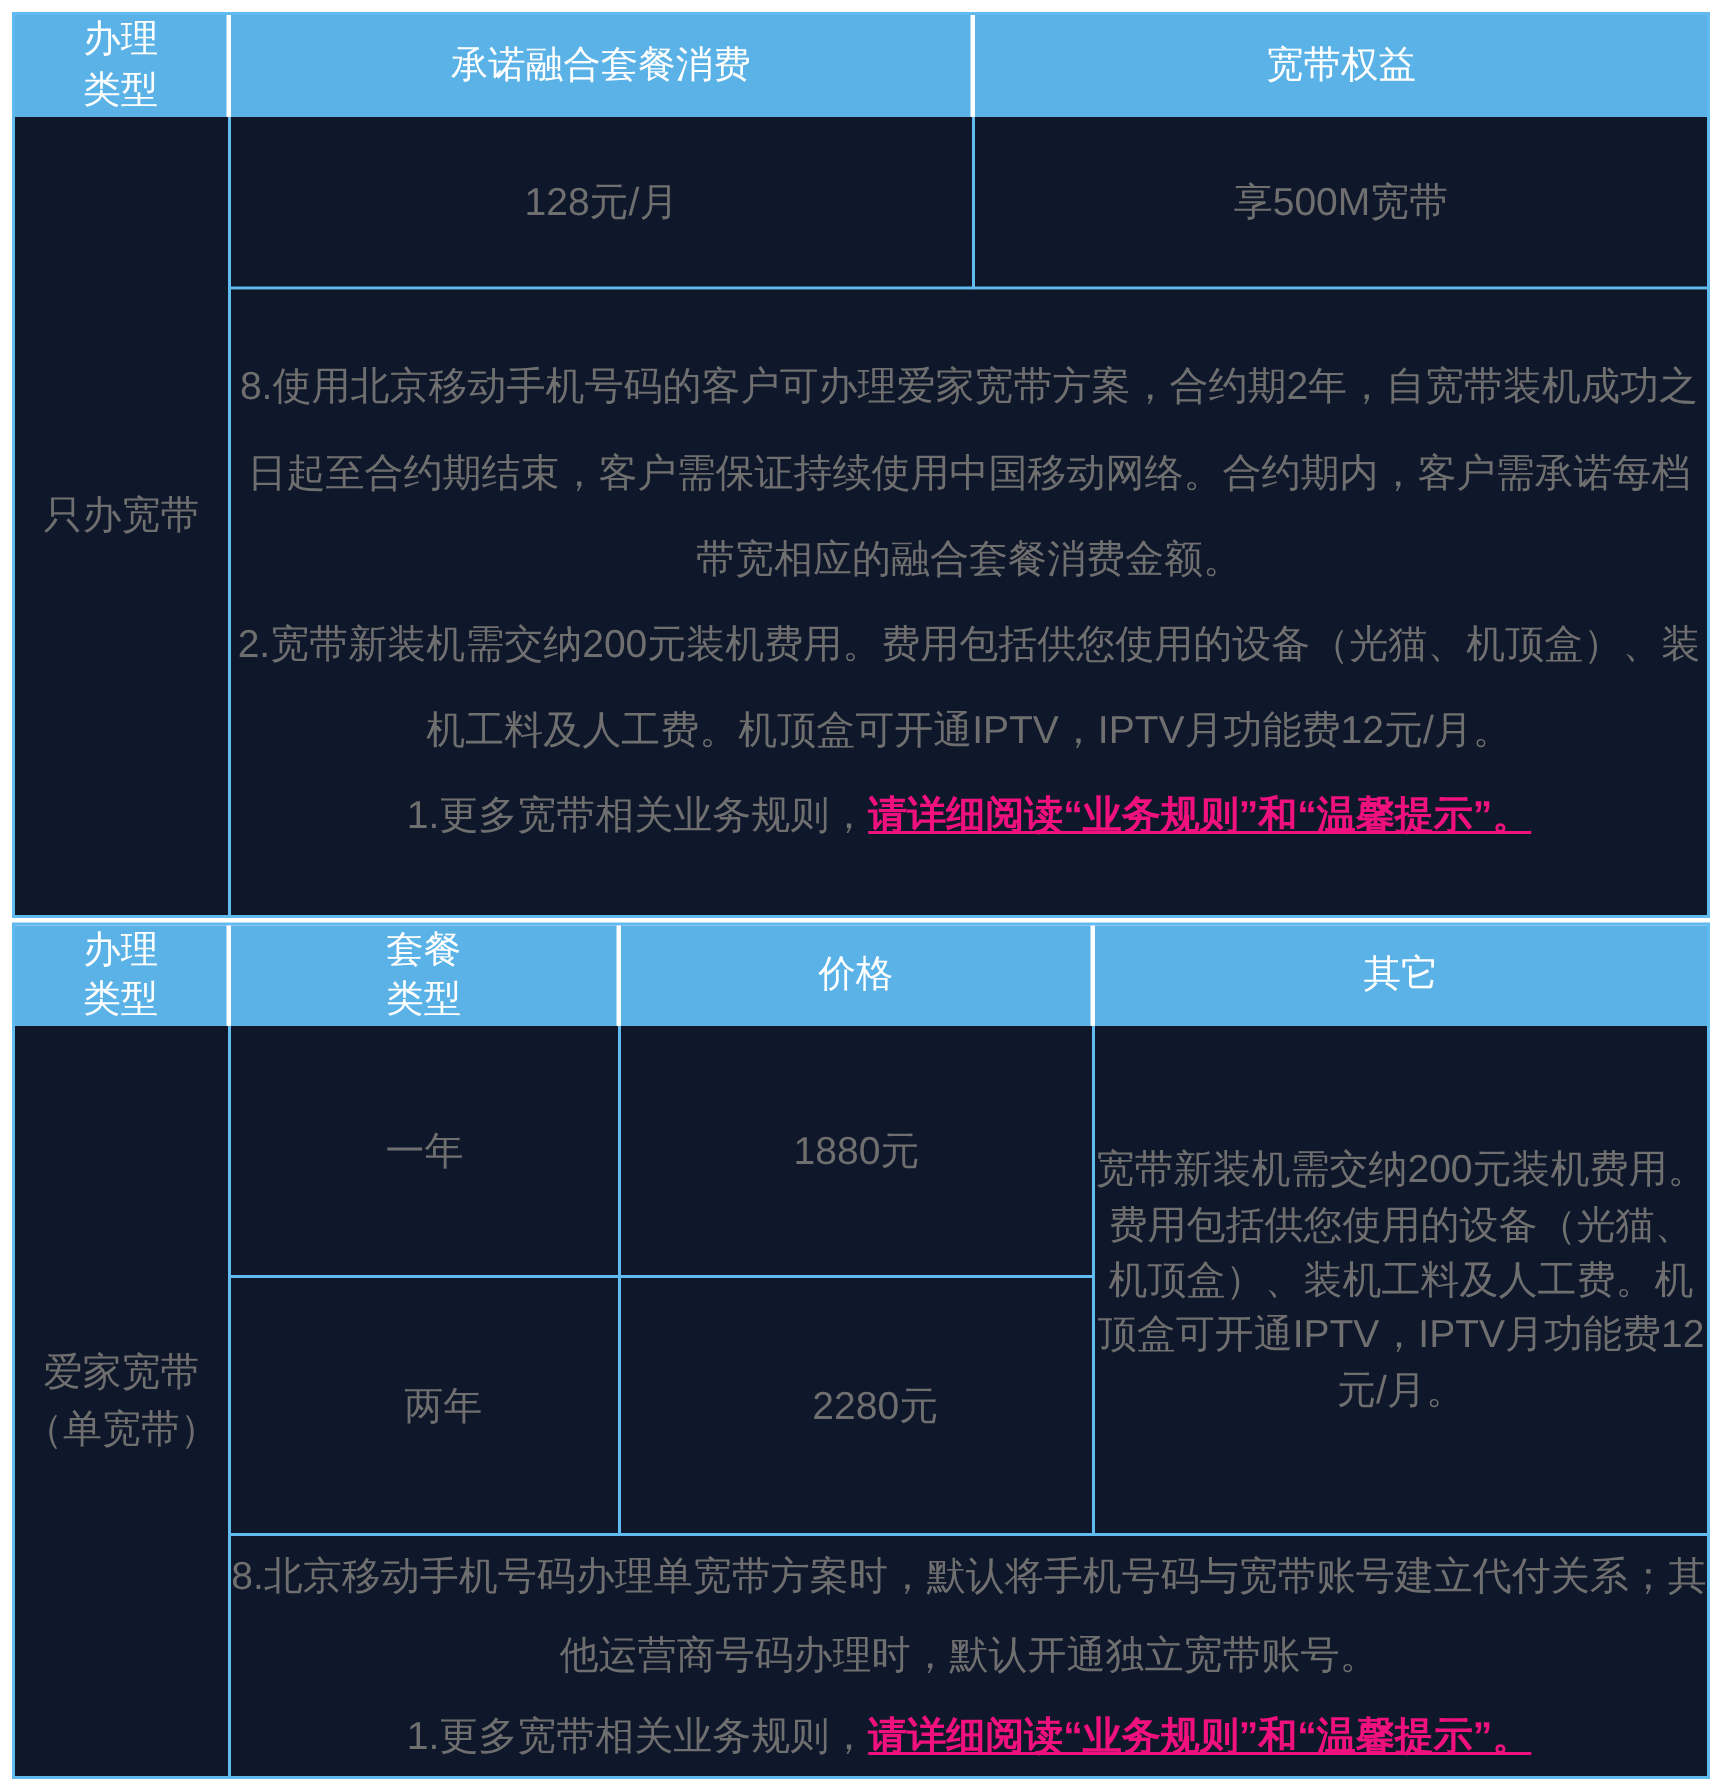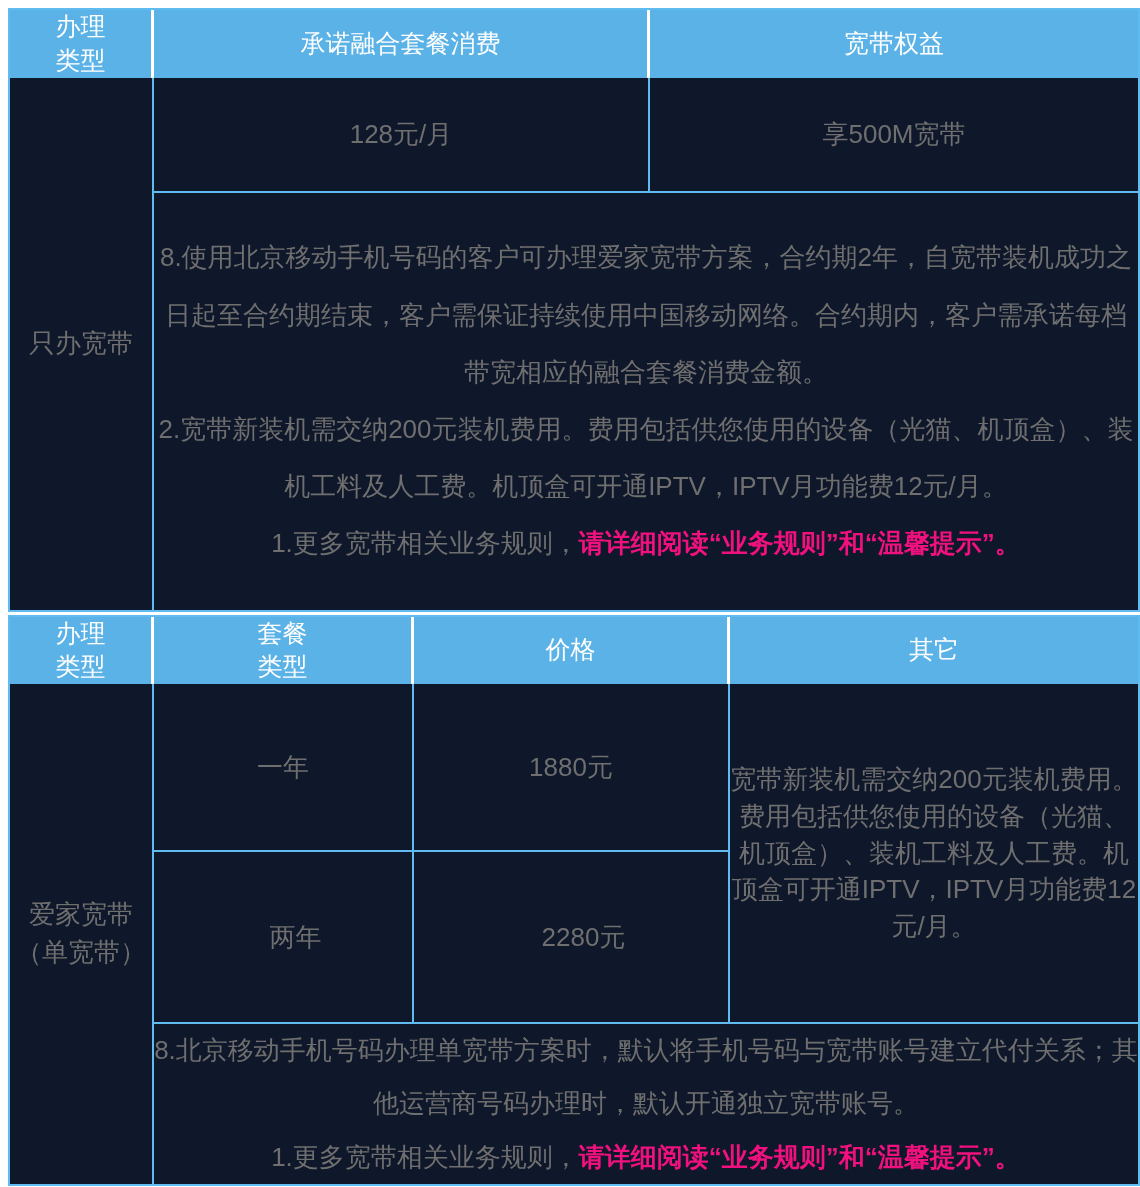--- a/index.html
+++ b/index.html
@@ -80,20 +80,21 @@
     text-align: justify;
     text-justify: inter-character;
     font-size: 24px;
     line-height: 1.42;
     padding: 0 14px 0 13px;
     color: #6F6F6F;
   }
   .hl {
     color: #F0117E;
     font-weight: 700;
+    text-decoration: underline;
   }
 </style>
 </head>
 <body>
 
 <div class="page">
 
   <table class="tbl t1">
     <colgroup>
       <col style="width:144px">

